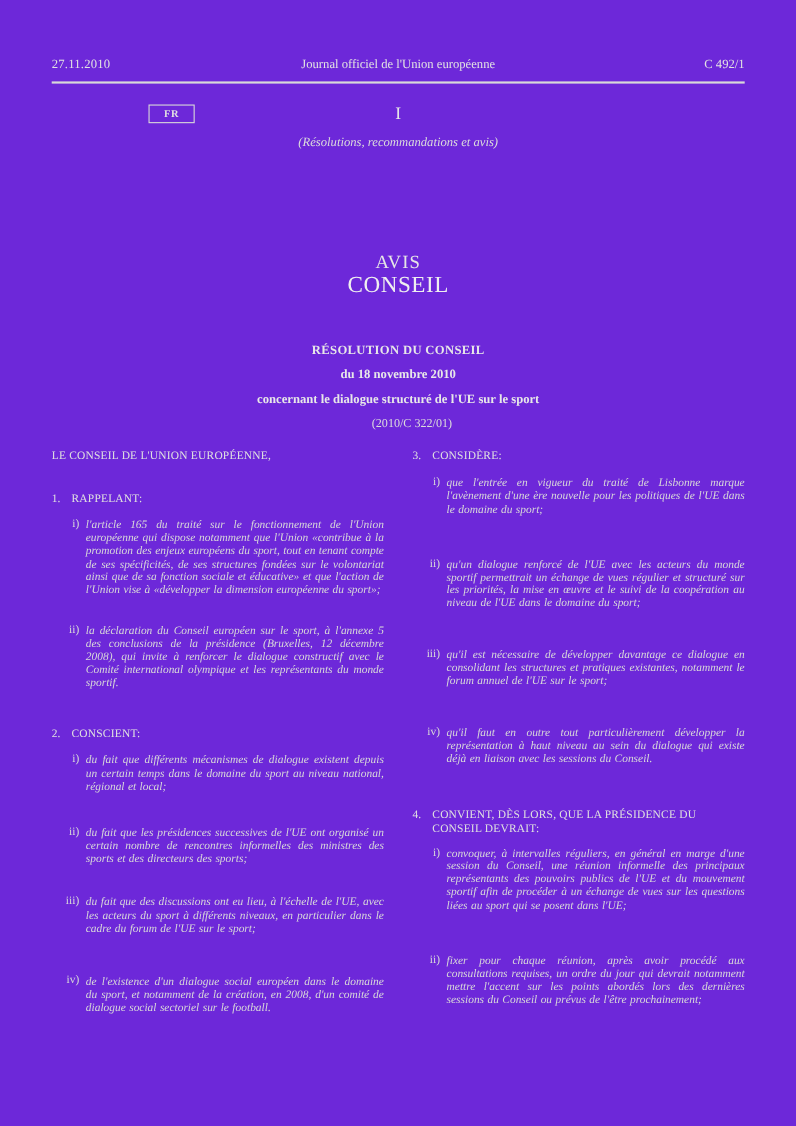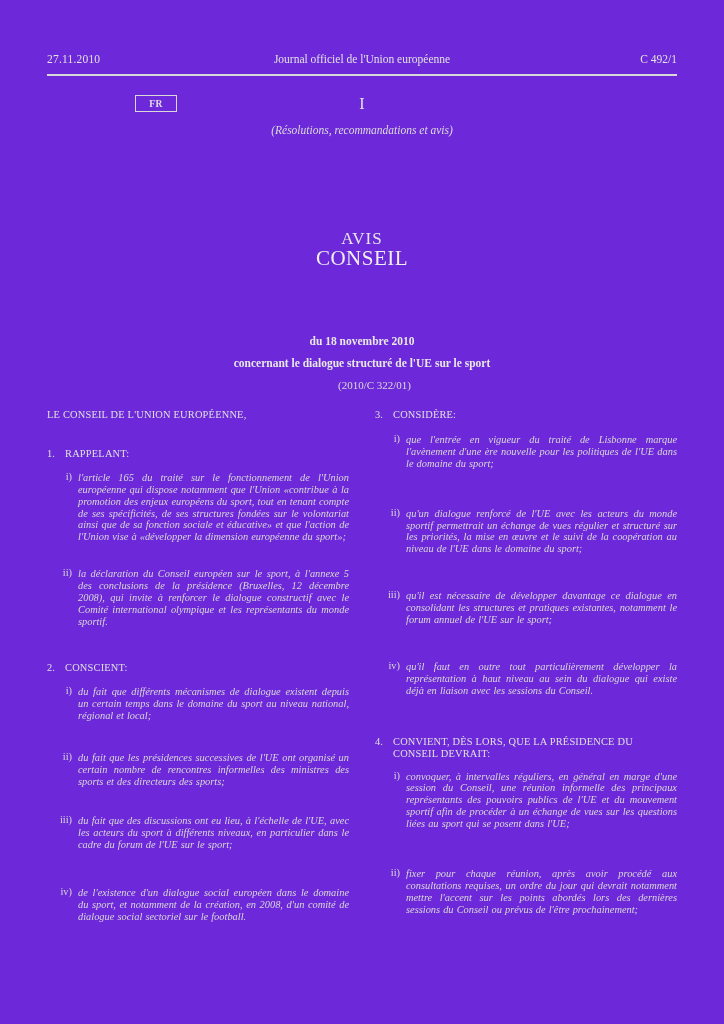--- a/index.html
+++ b/index.html
@@ -58,20 +58,21 @@
     <span class="hdr-journal">Journal officiel de l'Union européenne</span>
     <span class="hdr-ref">C 492/1</span>
   </div>
   <div class="hdr-rule"></div>
 
   <div class="c num-I">I</div>
   <div class="c subtitle">(Résolutions, recommandations et avis)</div>
   <div class="c avis">AVIS</div>
   <div class="c conseil">CONSEIL</div>
 
+  <div class="c t1">RÉSOLUTION DU CONSEIL</div>
   <div class="c t2">du 18 novembre 2010</div>
   <div class="c t3">concernant le dialogue structuré de l'UE sur le sport</div>
   <div class="c t4">(2010/C 322/01)</div>
 
   <div class="cols">
 
     <div class="col">
       <p class="preamble">LE CONSEIL DE L'UNION EUROPÉENNE,</p>
 
       <div class="sec-head" style="margin-top:27px">

